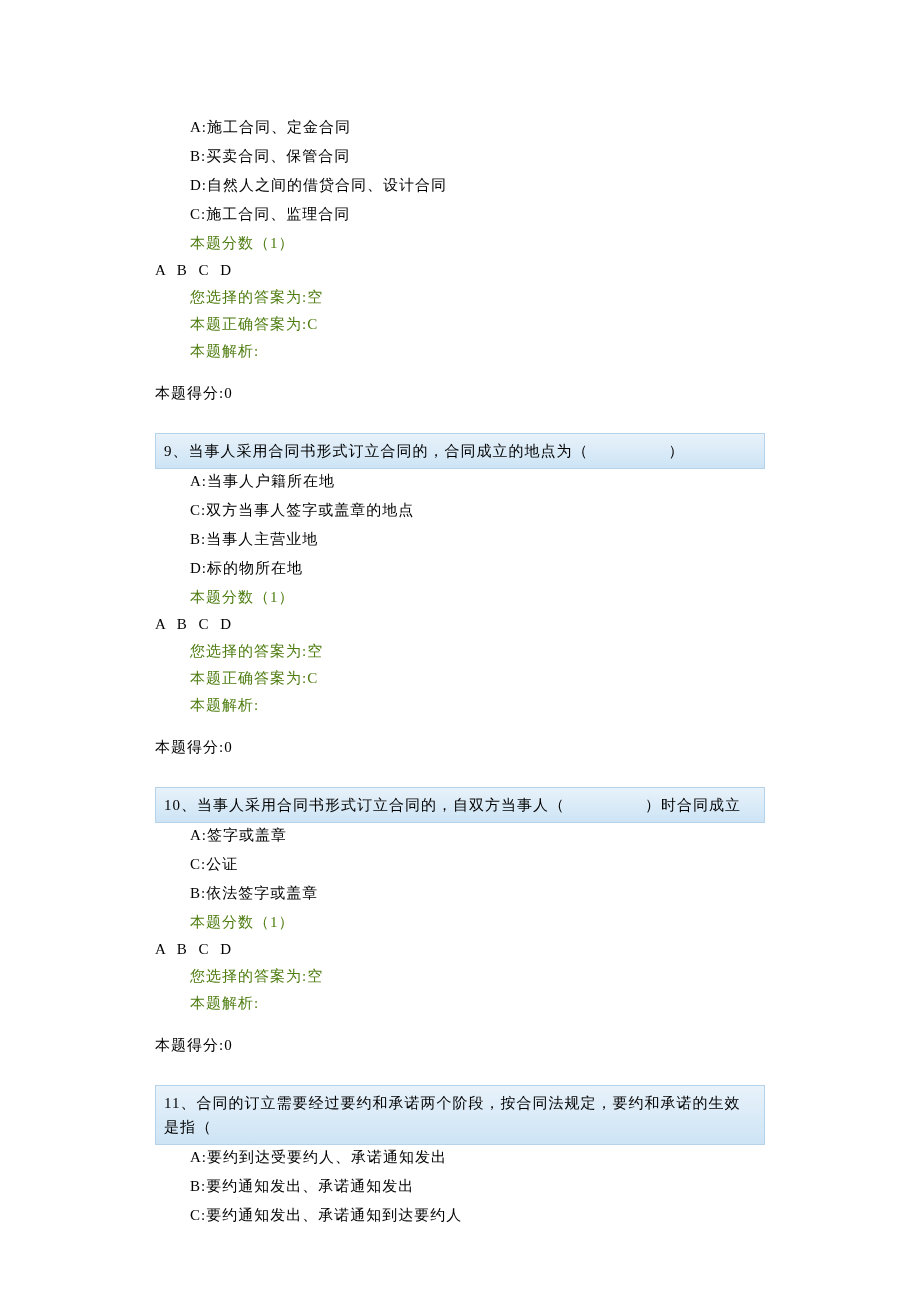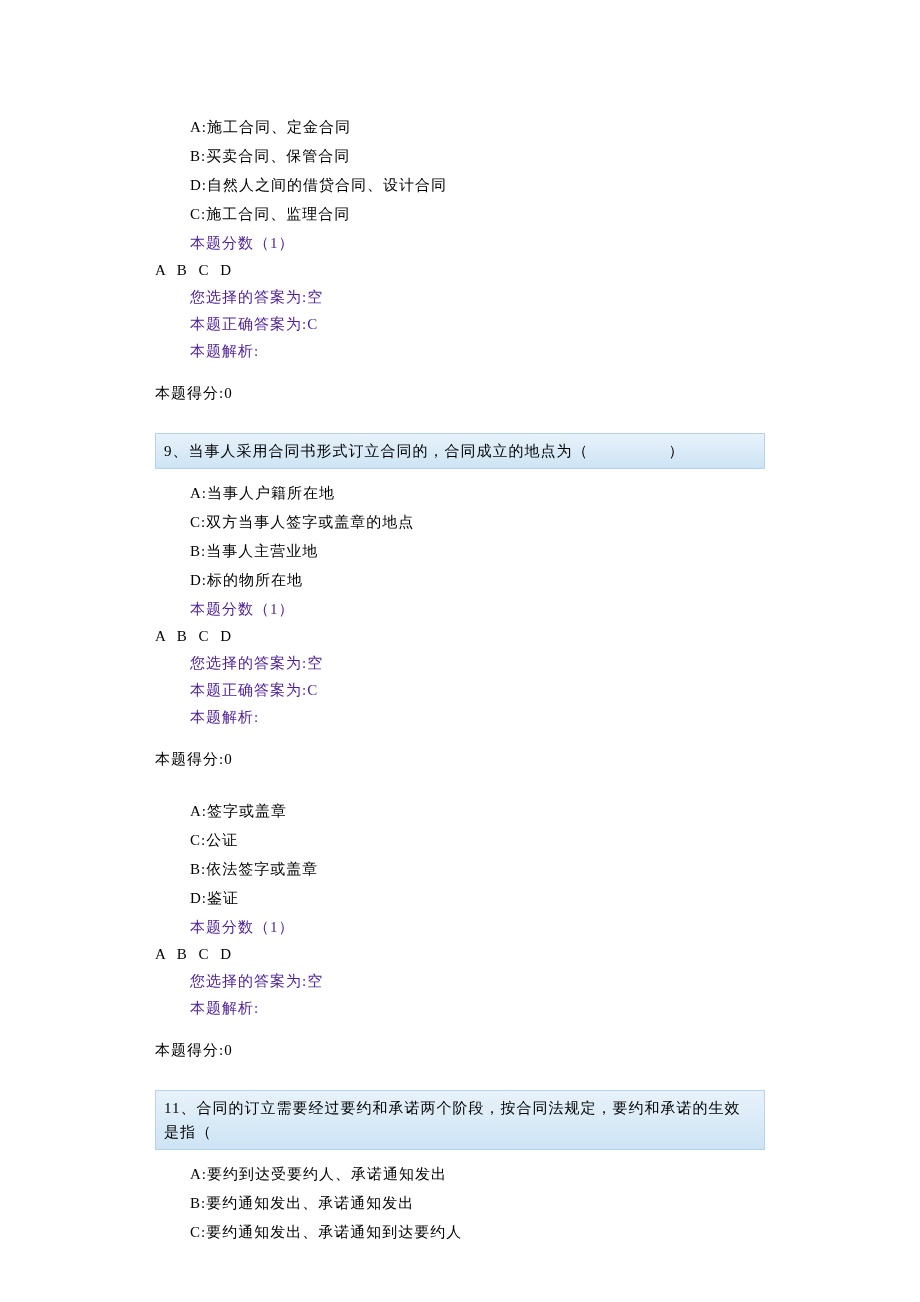--- a/index.html
+++ b/index.html
@@ -7,30 +7,29 @@
       font-family: "SimSun", "宋体", serif;
       font-size: 15px;
       color: #000;
       background: #fff;
       width: 920px;
       padding: 115px 155px 30px 155px;
       line-height: 1.6;
     }
     .option-list { padding-left: 35px; }
     .option { margin-bottom: 5px; letter-spacing: 1px; }
-    .red { color: #4c1d95; }
+    .red { color: #4d7c0f; }
     .score-line { padding-left: 35px; margin-bottom: 3px; letter-spacing: 1px; }
     .abcd-line { letter-spacing: 4px; margin-bottom: 3px; }
     .result-line { padding-left: 35px; margin-bottom: 3px; letter-spacing: 1px; }
     .earned { margin: 18px 0 28px 0; letter-spacing: 1px; }
     .question-header {
       background: linear-gradient(to bottom, #e8f2fa, #cde4f5);
       border: 1px solid #b5d3eb;
       padding: 5px 8px;
-      margin-bottom: 12px;
       letter-spacing: 1px;
       font-size: 15px;
     }
     .block { margin-bottom: 0; }
   </style>
 </head>
 <body>
 
 <div class="block">
   <div class="option-list">
@@ -57,25 +56,25 @@
   </div>
   <div class="score-line red">本题分数（1）</div>
   <div class="abcd-line">A B C D</div>
   <div class="result-line red">您选择的答案为:空</div>
   <div class="result-line red">本题正确答案为:C</div>
   <div class="result-line red">本题解析:</div>
   <div class="earned">本题得分:0</div>
 </div>
 
 <div class="block">
+  <div class="question-header">10、当事人采用合同书形式订立合同的，自双方当事人（　　　　　）时合同成立</div>
   <div class="option-list">
     <div class="option">A:签字或盖章</div>
     <div class="option">C:公证</div>
     <div class="option">B:依法签字或盖章</div>
-    <div class="option">D:鉴证</div>
   </div>
   <div class="score-line red">本题分数（1）</div>
   <div class="abcd-line">A B C D</div>
   <div class="result-line red">您选择的答案为:空</div>
   <div class="result-line red">本题解析:</div>
   <div class="earned">本题得分:0</div>
 </div>
 
 <div class="block">
   <div class="question-header">11、合同的订立需要经过要约和承诺两个阶段，按合同法规定，要约和承诺的生效是指（</div>

